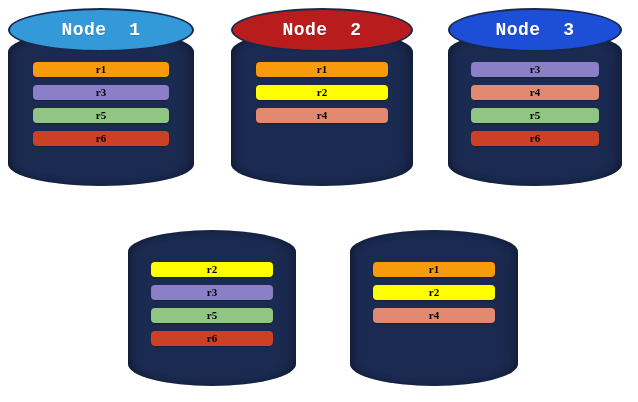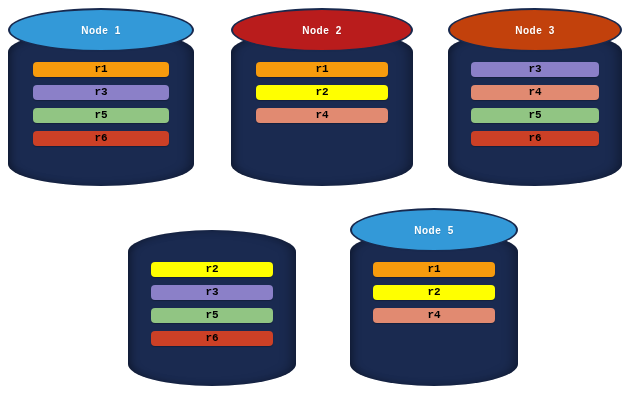--- a/index.html
+++ b/index.html
@@ -49,25 +49,25 @@
     border: 2px solid #18294e;
     box-sizing: border-box;
     display: flex;
     align-items: center;
     justify-content: center;
   }
 
   .node-title {
     color: #ffffff;
     font-weight: bold;
-    font-size: 10px;
+    font-size: 18px;
     letter-spacing: 0.5px;
     white-space: pre;
     text-shadow: 0 1px 1px rgba(0,0,0,0.15);
-    font-family: Liberation Sans, sans-serif;
+    font-family: Liberation Mono, monospace;
   }
 
   
   .bars {
     position: absolute;
     left: 0;
     right: 0;
     top: 54px;
     display: flex;
     flex-direction: column;
@@ -79,21 +79,21 @@
     width: 73%;
     height: 15px;
     border-radius: 4px;
     display: flex;
     align-items: center;
     justify-content: center;
     color: #000000;
     font-weight: bold;
     font-size: 11px;
     line-height: 1;
-    font-family: Liberation Mono, monospace;
+    font-family: Liberation Serif, serif;
     box-shadow: 0 1px 1px rgba(0,0,0,0.25);
   }
 </style>
 </head>
 <body style="background: rgb(255, 255, 255);">
 
 <div id="diagram">
     <div class="node" style="left: 8px; top: 8px; width: 186px; height: 178px;">
       <div class="cyl-body" style="background: rgb(26, 42, 80);"></div>
       <div class="bars">
@@ -118,37 +118,34 @@
       </div>
     </div>
     <div class="node" style="left: 448px; top: 8px; width: 174px; height: 178px;">
       <div class="cyl-body" style="background: rgb(26, 42, 80);"></div>
       <div class="bars">
         <div class="bar" style="background: rgb(139, 128, 200);">r3</div>
         <div class="bar" style="background: rgb(225, 138, 113);">r4</div>
         <div class="bar" style="background: rgb(145, 197, 131);">r5</div>
         <div class="bar" style="background: rgb(204, 64, 38);">r6</div>
       </div>
-      <div class="cyl-top" style="background: #c2410c; border-color: rgb(24, 41, 78);">
+      <div class="cyl-top" style="background: #1d4ed8; border-color: rgb(24, 41, 78);">
         <div class="node-title">Node  3</div>
       </div>
     </div>
     <div class="node" style="left: 128px; top: 208px; width: 168px; height: 178px;">
       <div class="cyl-body" style="background: rgb(26, 42, 80);"></div>
       <div class="bars">
         <div class="bar" style="background: rgb(255, 255, 0);">r2</div>
         <div class="bar" style="background: rgb(139, 128, 200);">r3</div>
         <div class="bar" style="background: rgb(145, 197, 131);">r5</div>
         <div class="bar" style="background: rgb(204, 64, 38);">r6</div>
       </div>
     </div>
     <div class="node" style="left: 350px; top: 208px; width: 168px; height: 178px;">
       <div class="cyl-body" style="background: rgb(26, 42, 80);"></div>
       <div class="bars">
         <div class="bar" style="background: rgb(247, 155, 13);">r1</div>
         <div class="bar" style="background: rgb(255, 255, 0);">r2</div>
         <div class="bar" style="background: rgb(225, 138, 113);">r4</div>
       </div>
-      <div class="cyl-top" style="background: rgb(51, 153, 216); border-color: rgb(24, 41, 78);">
-        <div class="node-title">Node  5</div>
-      </div>
     </div>
   </div>
 
 </body></html>

